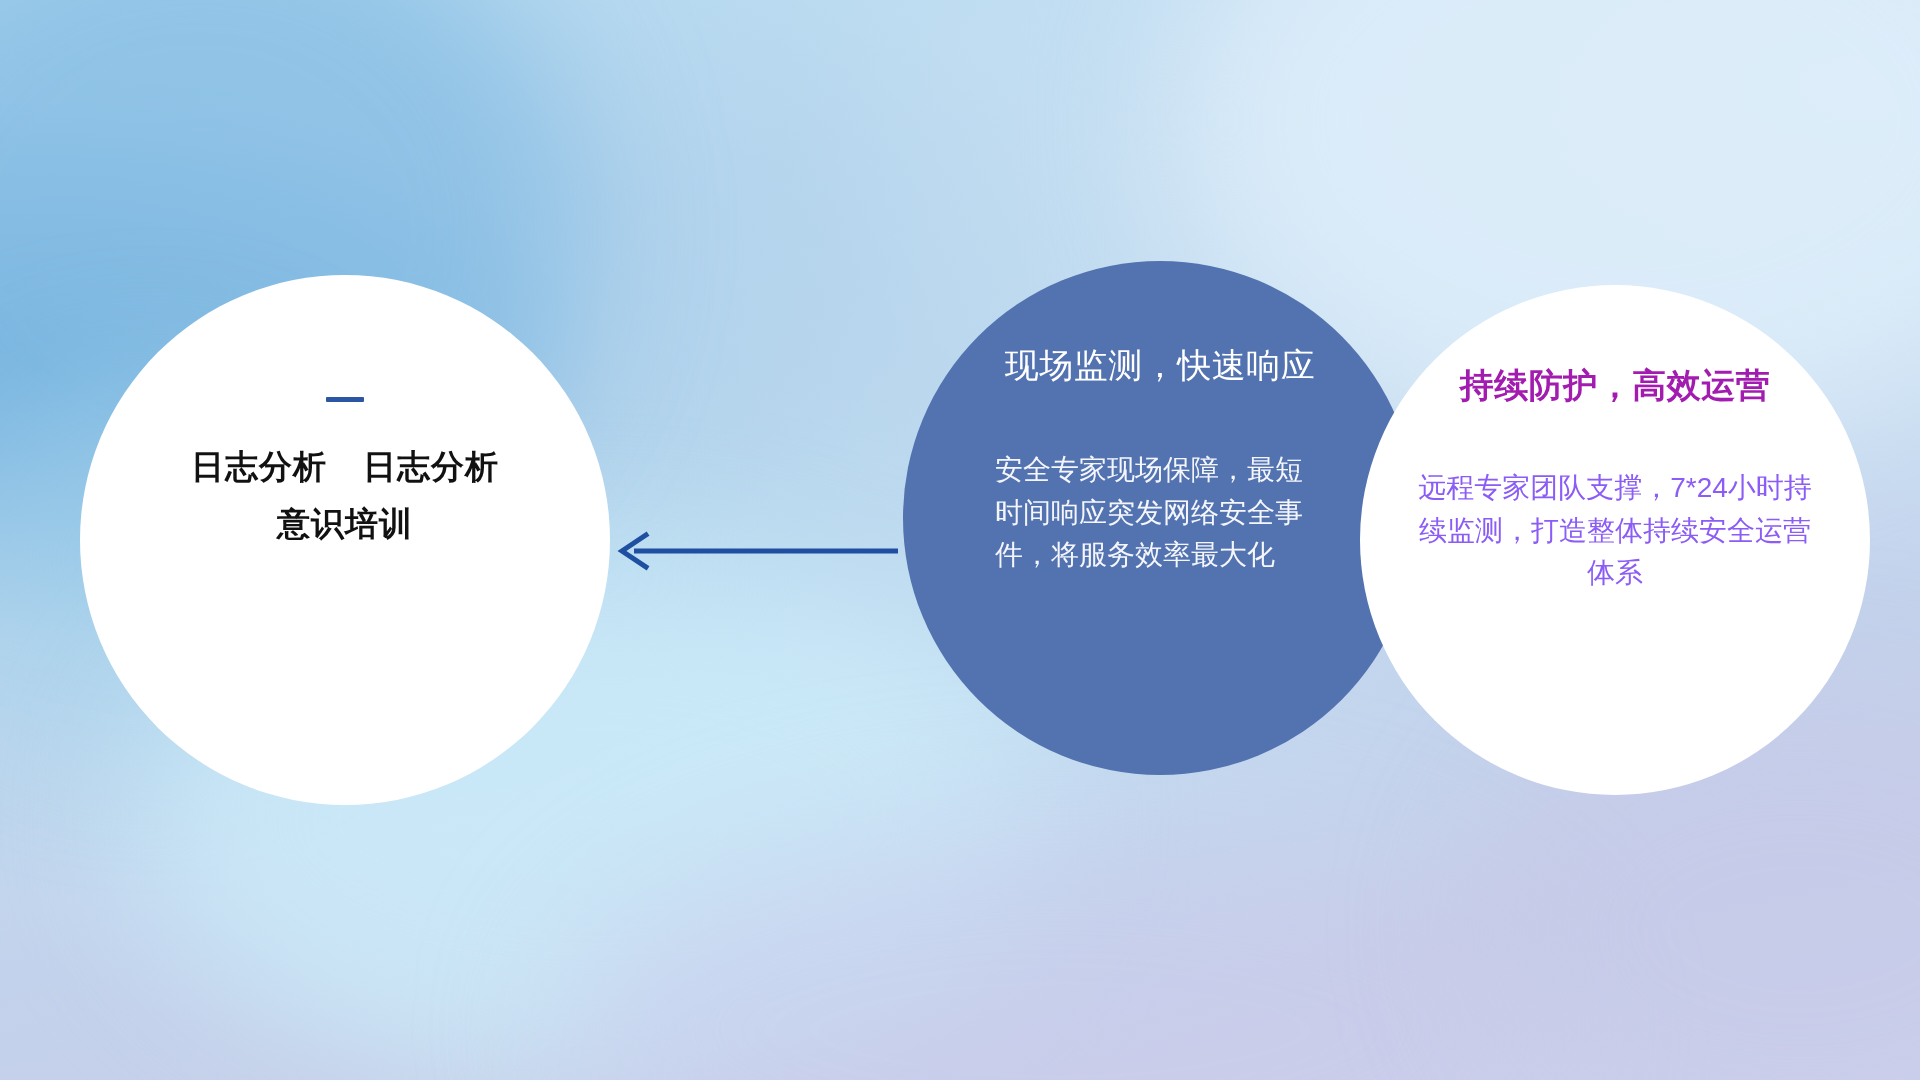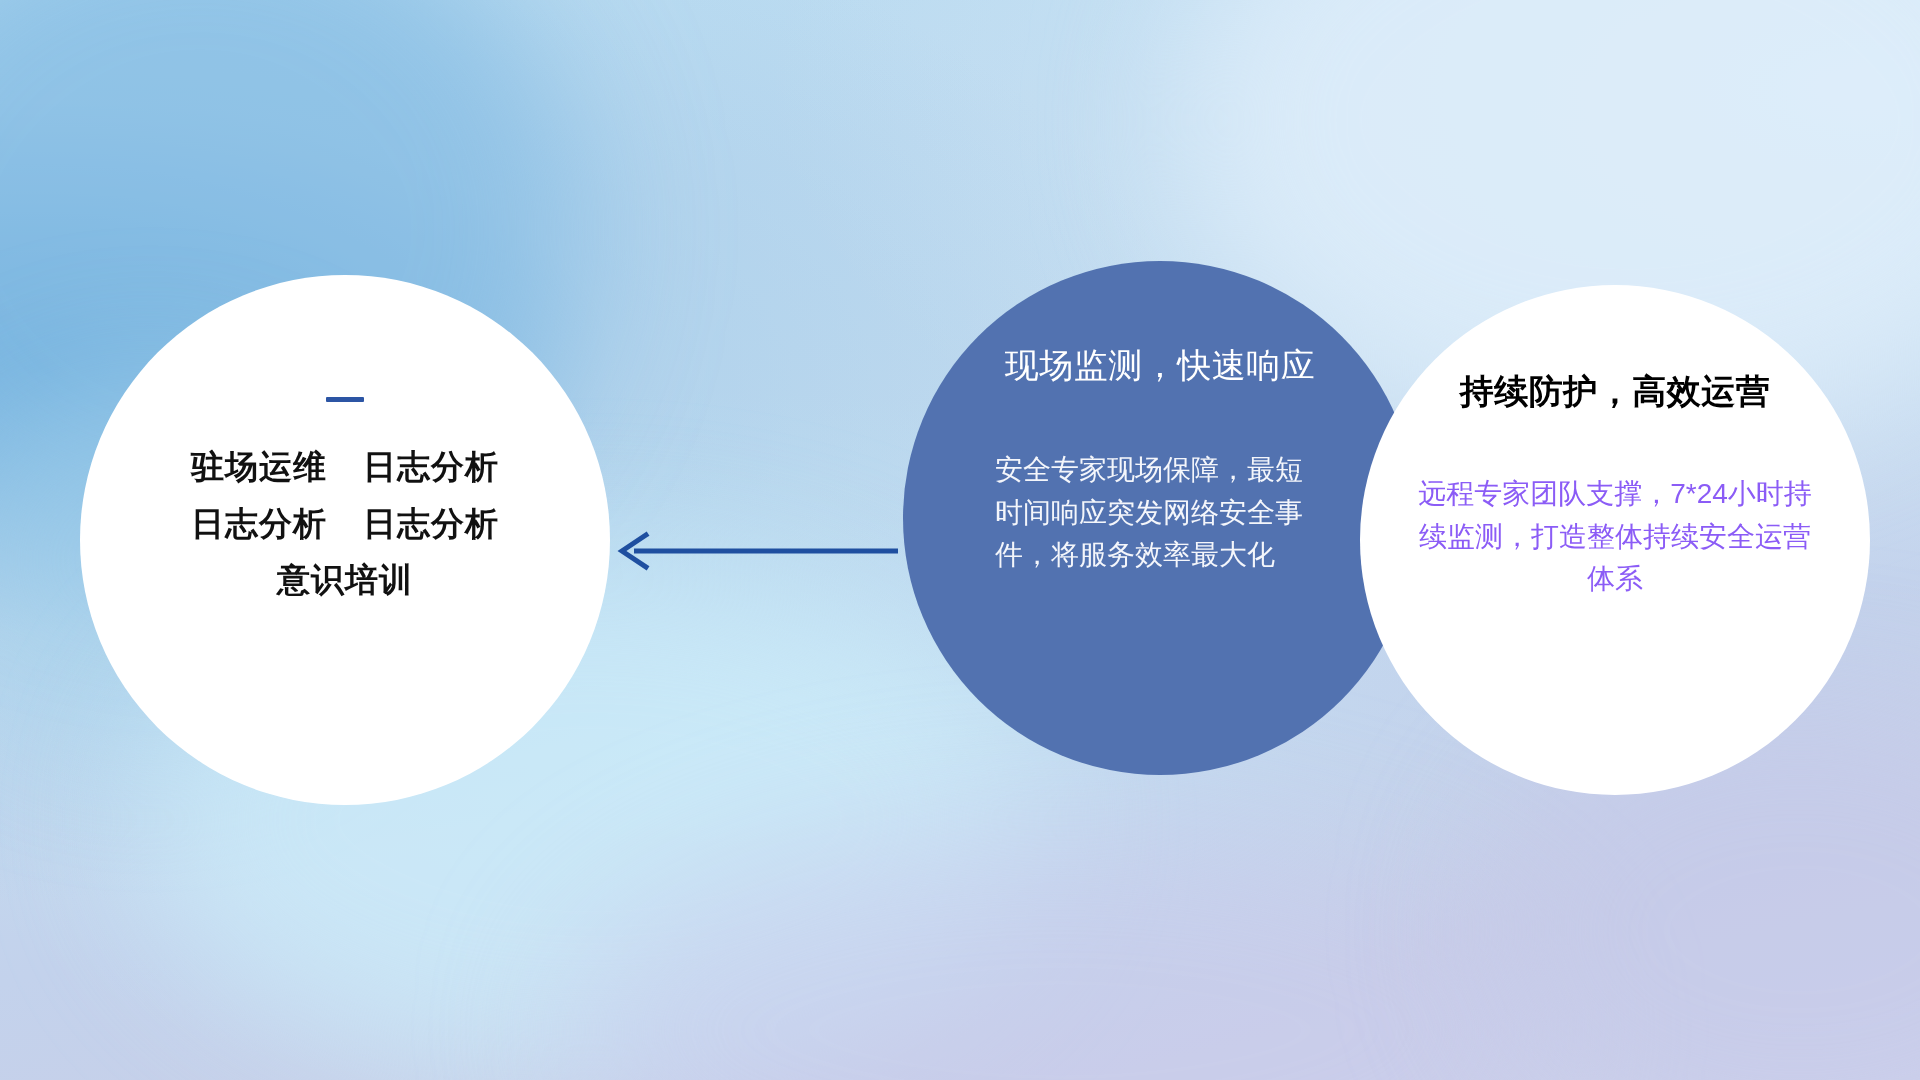--- a/index.html
+++ b/index.html
@@ -116,24 +116,23 @@
   #right-inner {
     width:100%;
     padding-top:78px;
     display:flex;
     flex-direction:column;
     align-items:center;
   }
   #right-title {
     font-size:34px;
     font-weight:bold;
-    color:#000000;
+    color:#a21caf;
     letter-spacing:0.5px;
     white-space:nowrap;
-    margin-top:6px;
   }
   #right-body {
     margin-top:58px;
     width:400px;
     font-size:28px;
     line-height:1.52;
     color:#8b5cf6;
     text-align:center;
   }
 
@@ -157,24 +156,20 @@
   <div class="blob blob-d"></div>
   <div class="blob blob-e"></div>
 
   <div class="circle circle-white" id="circle-left">
     <div id="left-inner">
 
       <div id="accent-dash"></div>
 
       <div class="kw-rows">
 
-        <div class="kw-row">
-          <span>驻场运维</span>
-          <span>日志分析</span>
-        </div>
 
         <div class="kw-row">
           <span>日志分析</span>
           <span>日志分析</span>
         </div>
 
         <div class="kw-row single">
           <span>意识培训</span>
         </div>
 

